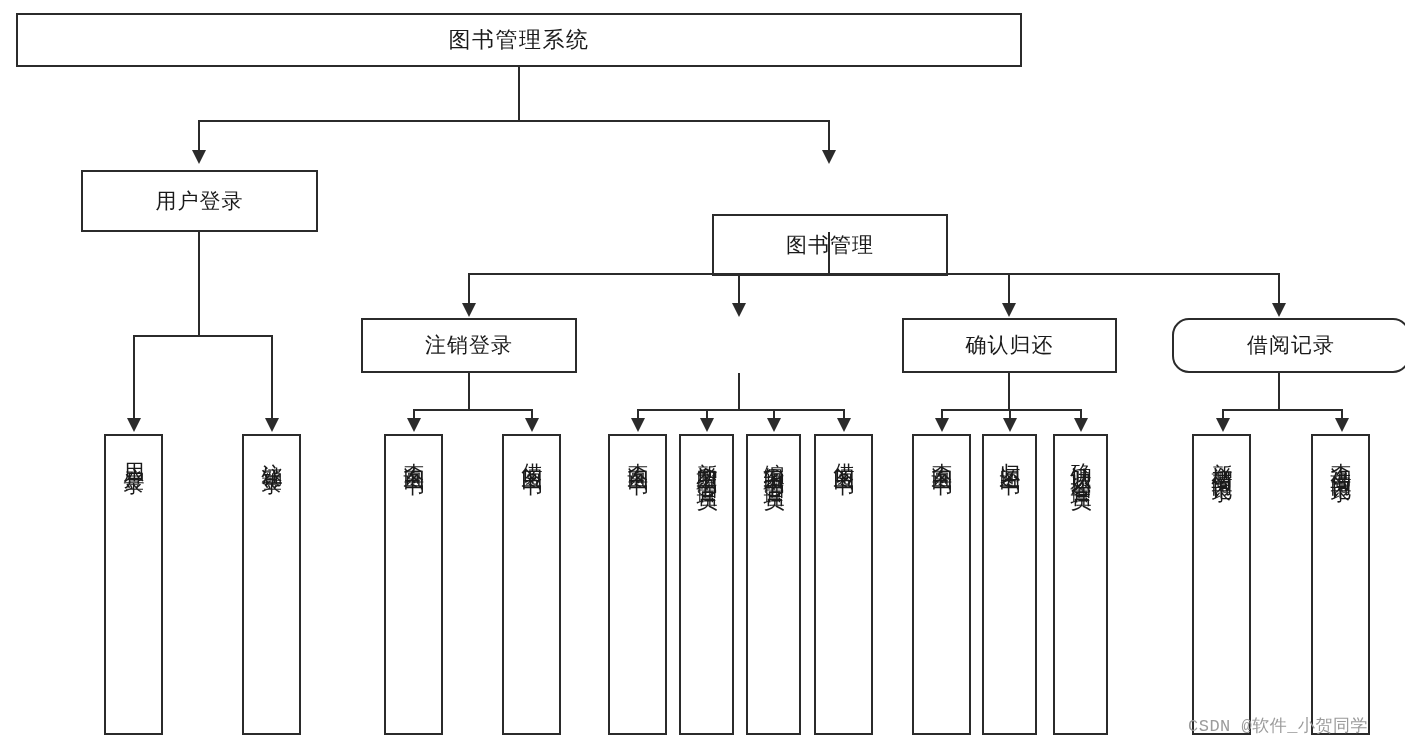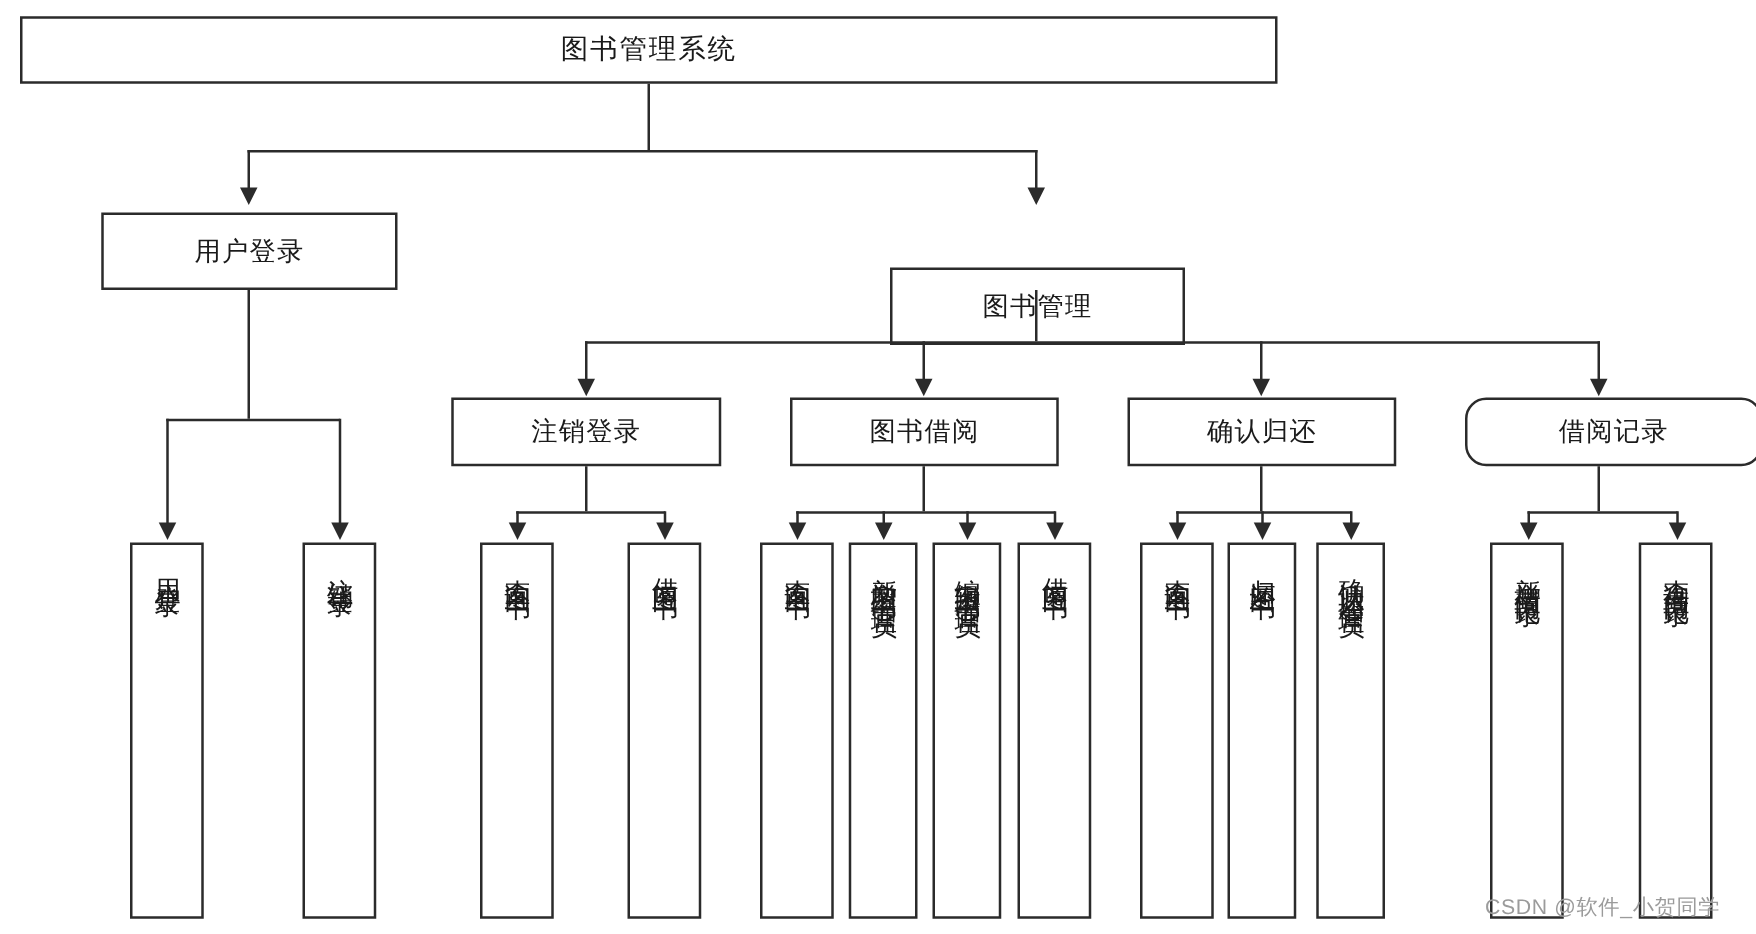--- a/index.html
+++ b/index.html
@@ -71,21 +71,21 @@
     border-top:14px solid #2b2b2b;
   }
   
   #watermark{
     position:absolute;
     font-size:17px;
     color:#9b9b9b;
     letter-spacing:0.5px;
     white-space:nowrap;
     pointer-events:none;
-    font-family:Liberation Sans, sans-serif;
+    font-family:Liberation Mono, monospace;
   }
 </style>
 </head>
 <body>
 
 <div id="diagram-root">
 
   <div class="node root h" style="left:16px; top:13px; width:1006px; height:54px;">
     <span class="node-label">图书管理系统</span>
   </div>
@@ -126,23 +126,20 @@
   <div class="conn v" style="left:1008px; top:273px; height:32px;"></div>
   <div class="arrow" style="left:1002px; top:303px;"></div>
 
   <div class="conn v" style="left:1278px; top:273px; height:32px;"></div>
   <div class="arrow" style="left:1272px; top:303px;"></div>
 
   <div class="node h" style="left:361px; top:318px; width:216px; height:55px;">
     <span class="node-label">注销登录</span>
   </div>
 
-  <div class="node h" style="left:632px; top:318px; width:215px; height:55px;">
-    <span class="node-label">图书借阅</span>
-  </div>
 
   <div class="node h" style="left:902px; top:318px; width:215px; height:55px;">
     <span class="node-label">确认归还</span>
   </div>
 
   <div class="node h" style="left:1172px; top:318px; width:238px; height:55px;border-radius:17px;">
     <span class="node-label">借阅记录</span>
   </div>
 
   <div class="conn v" style="left:468px; top:373px; height:36px;"></div>

